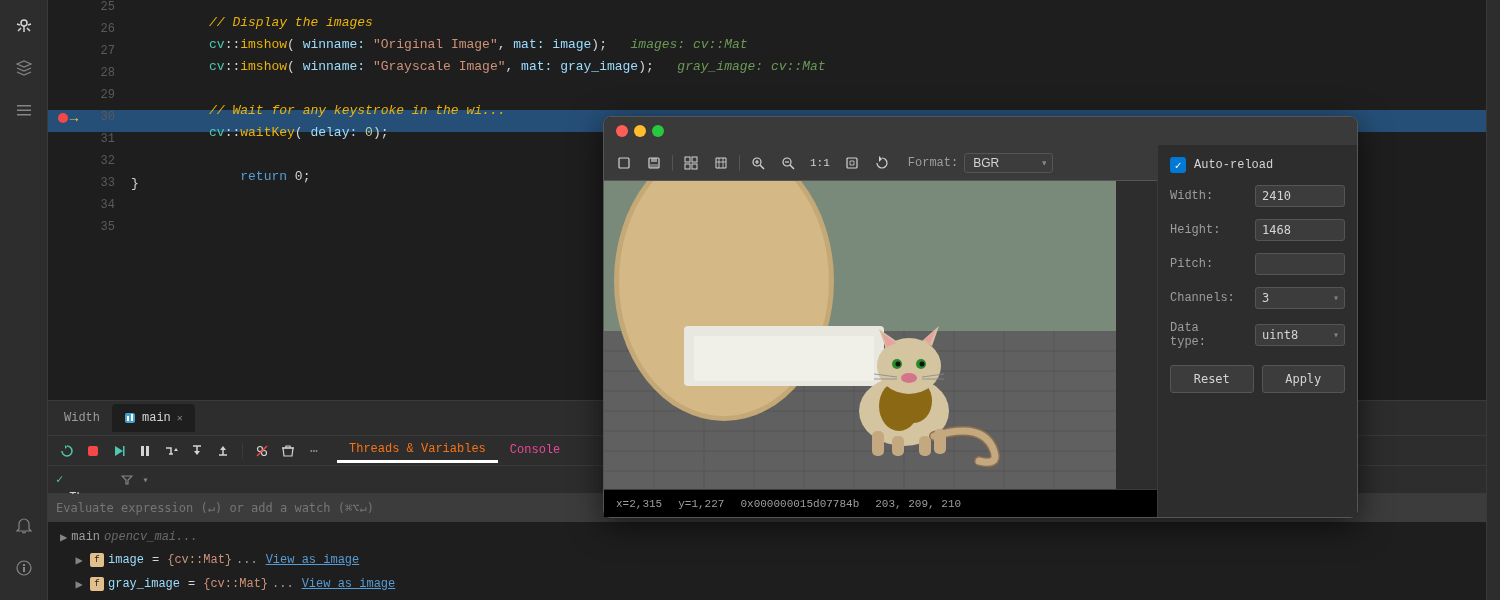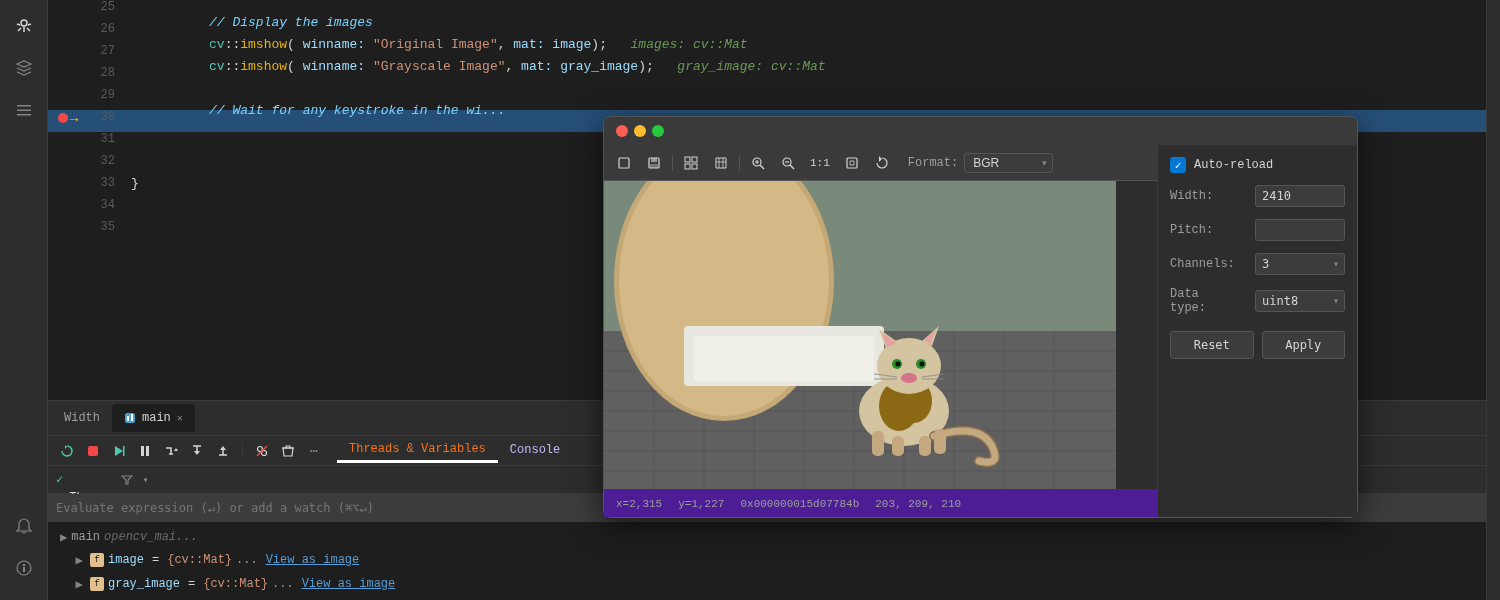--- a/index.html
+++ b/index.html
@@ -83,21 +83,21 @@
     .line-content {
       white-space: pre;
       font-size: 13px;
     }
 
     
     .kw { color: #569cd6; }
     .fn { color: #eab308; }
     .str { color: #ce9178; }
     .param { color: #9cdcfe; }
-    .comment { color: #7dd3fc; font-style: italic; }
+    .comment { color: #eab308; font-style: italic; }
     .num { color: #b5cea8; }
     .type { color: #4ec9b0; }
     .op { color: #d4d4d4; }
     .hint { color: #6a9955; font-style: italic; margin-left: 8px; }
 
     
     .debug-area {
       height: 200px;
       background: #1e1e1e;
       border-top: 1px solid #3a3a3a;
@@ -167,21 +167,21 @@
 
     .debug-tabs-secondary {
       display: flex;
       align-items: center;
       gap: 0;
       margin-left: 8px;
     }
     .debug-tab-secondary {
       padding: 4px 12px;
       font-size: 12px;
-      color: #c4b5fd;
+      color: #ec4899;
       cursor: pointer;
       border-bottom: 1px solid transparent;
     }
     .debug-tab-secondary.active {
       color: #f97316;
       border-bottom: 3px solid #ffffff;
     }
 
     .debug-content {
       flex: 1;
@@ -325,21 +325,21 @@
     }
 
     
     .cat-scene {
       width: 100%;
       height: 100%;
     }
 
     .viewer-status {
       height: 28px;
-      background: #4c1d95;
+      background: #000000;
       display: flex;
       align-items: center;
       padding: 0 12px;
       font-size: 11px;
       color: #9d9d9d;
       gap: 16px;
       border-top: 1px solid #3a3a3a;
     }
 
     
@@ -576,31 +576,37 @@
           <span class="comment">// Wait for any keystroke in the wi...</span>
         </div>
       </div>
 
       <div class="code-line highlighted">
         <div class="line-markers" style="display:flex;align-items:center;gap:2px;">
           <div style="width:10px;height:10px;background:#f44747;border-radius:50%;flex-shrink:0;"></div>
           <span style="color:#f5c842;font-size:14px;">→</span>
         </div>
         <div class="line-number">30</div>
+        <div class="line-content">
+          <span class="type">cv</span><span class="op">::</span><span class="fn">waitKey</span><span class="op">( </span><span class="param">delay: </span><span class="num">0</span><span class="op">);</span>
+        </div>
       </div>
 
       <div class="code-line">
         <div class="line-markers"></div>
         <div class="line-number">31</div>
         <div class="line-content"></div>
       </div>
 
       <div class="code-line">
         <div class="line-markers"></div>
         <div class="line-number">32</div>
+        <div class="line-content">
+          <span>    </span><span class="kw">return</span><span class="op"> 0;</span>
+        </div>
       </div>
 
       <div class="code-line">
         <div class="line-markers"></div>
         <div class="line-number">33</div>
         <div class="line-content"><span>}</span></div>
       </div>
 
       <div class="code-line">
         <div class="line-markers"></div>
@@ -929,20 +935,24 @@
         <div class="auto-reload-row">
           <div class="checkbox-blue">✓</div>
           <span class="auto-reload-label">Auto-reload</span>
         </div>
 
         <div class="field-row">
           <span class="field-label">Width:</span>
           <input class="field-input" type="text" value="2410" style="">
         </div>
 
+        <div class="field-row">
+          <span class="field-label">Height:</span>
+          <input class="field-input" type="text" value="1468" style="">
+        </div>
 
         <div class="field-row">
           <span class="field-label">Pitch:</span>
           <input class="field-input" type="text" value="" style="">
         </div>
 
         <div class="field-row">
           <span class="field-label">Channels:</span>
           <div class="field-select-wrapper">
             <select class="field-select">

